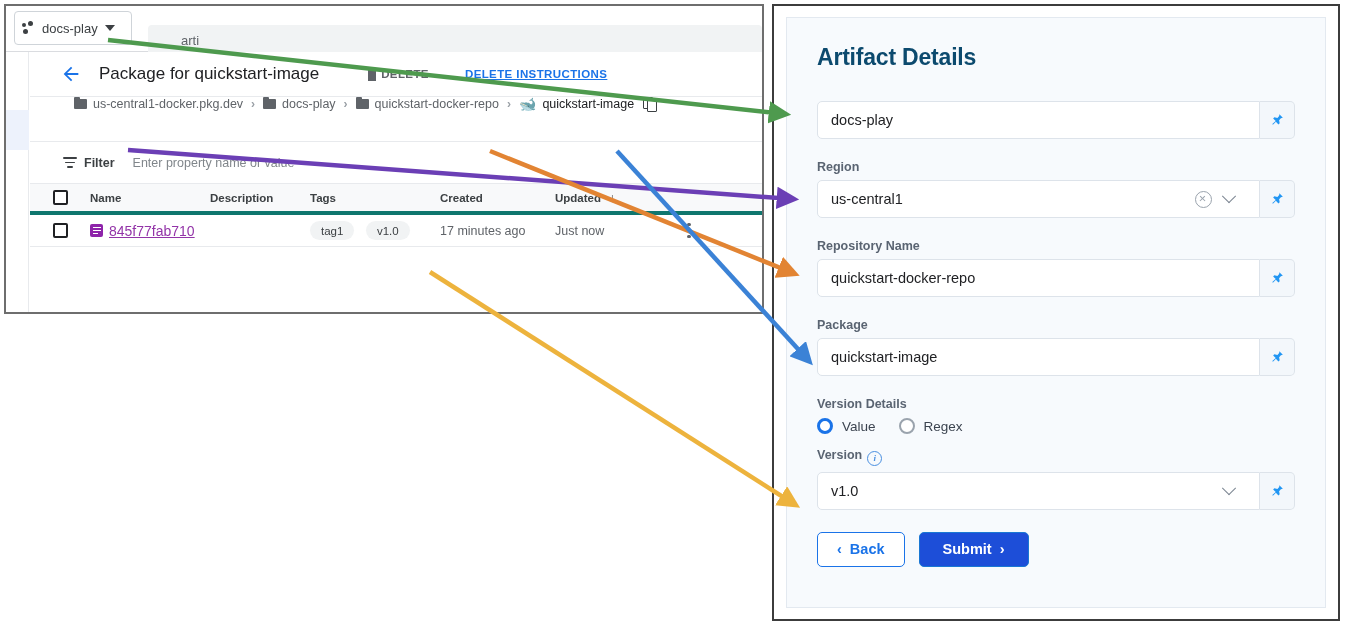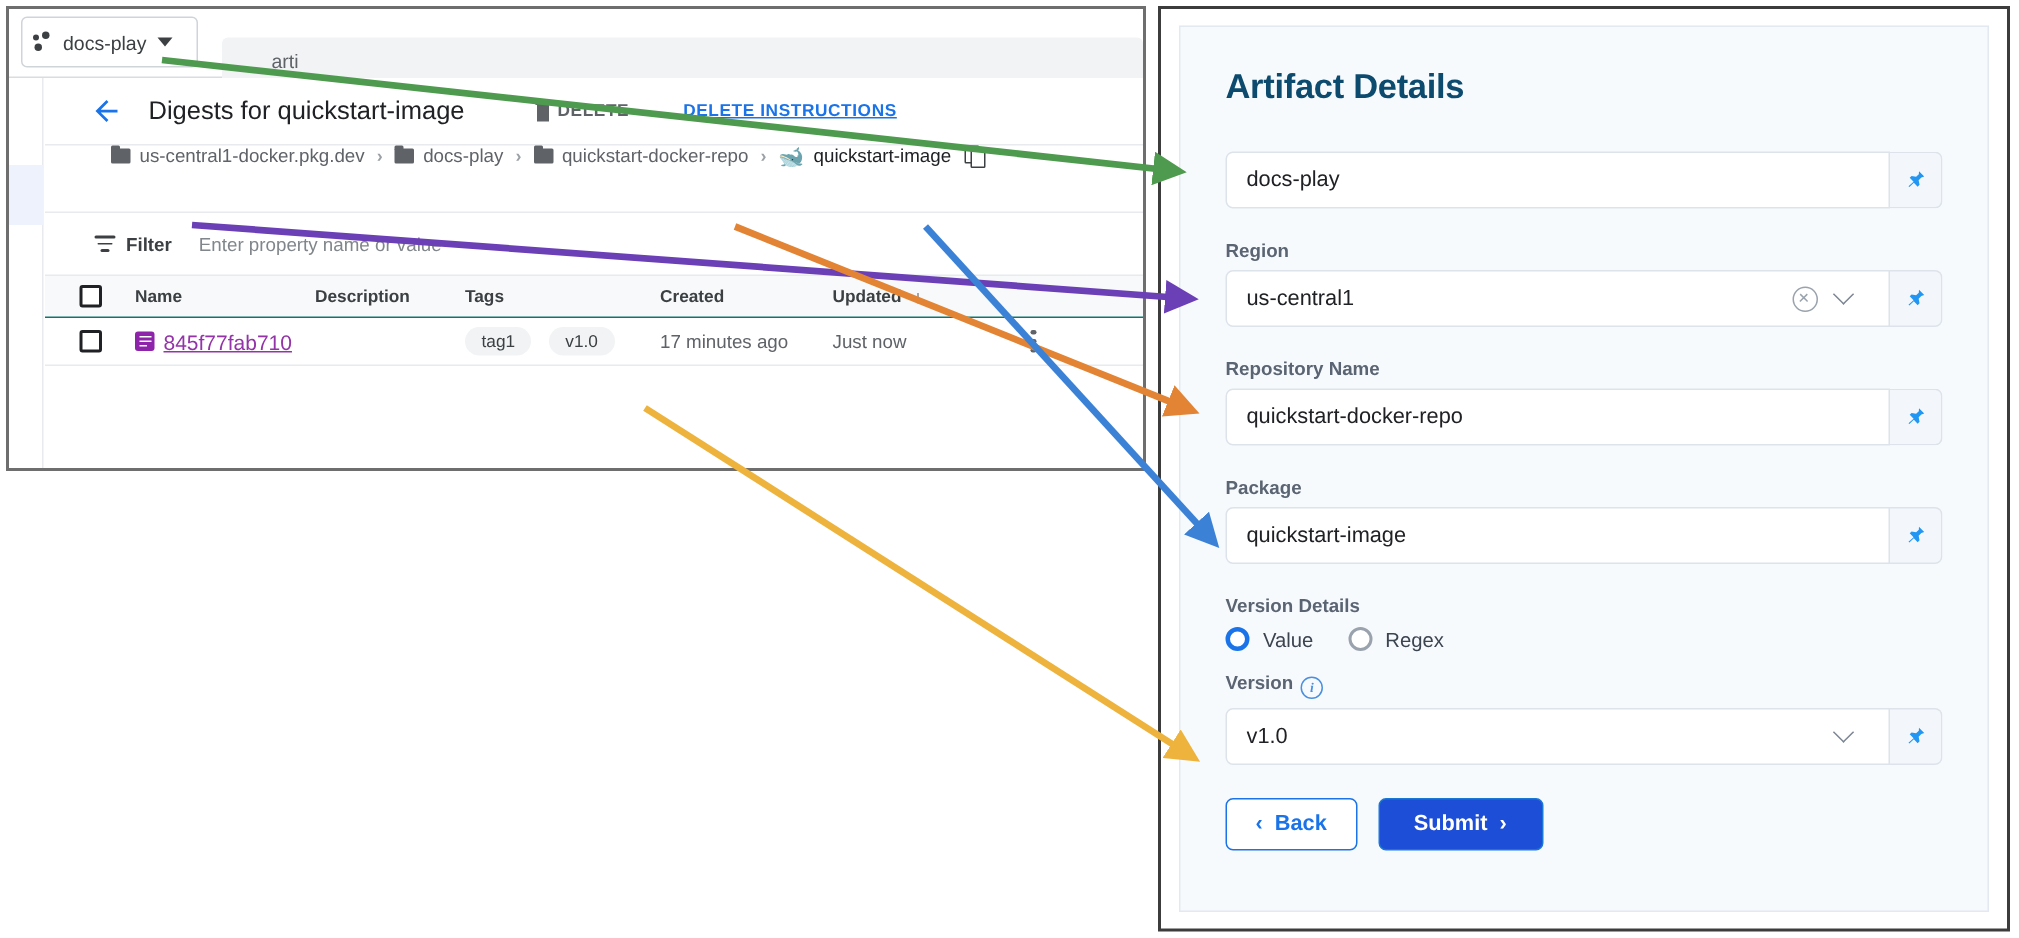--- a/index.html
+++ b/index.html
@@ -101,21 +101,21 @@
   .filter-ic i{position:absolute;left:0;height:1.8px;background:#3c4043;border-radius:1px;}
   .filter-ic i:nth-child(1){top:0;width:14px;}
   .filter-ic i:nth-child(2){top:4.5px;width:10px;left:2px;}
   .filter-ic i:nth-child(3){top:9px;width:6px;left:4px;}
   .filter-lbl{margin-left:7px;font-size:12.5px;font-weight:bold;color:#3c4043;}
   .filter-ph{margin-left:18px;font-size:12.5px;color:#80868b;}
 
   .tbl{position:absolute;left:0;top:132px;right:0;}
   .thead{
     display:flex;align-items:center;height:27px;background:#f8f9fa;
-    border-bottom:1px solid #0f766e;font-size:11.5px;font-weight:bold;color:#3c4043;
+    border-bottom:4px solid #0f766e;font-size:11.5px;font-weight:bold;color:#3c4043;
   }
   .trow{
     display:flex;align-items:center;height:31px;border-bottom:1px solid #e8eaed;font-size:12.5px;color:#5f6368;
   }
   .c-chk{width:60px;display:flex;justify-content:center;flex:none;}
   .c-name{width:120px;flex:none;}
   .c-desc{width:100px;flex:none;}
   .c-tags{width:130px;flex:none;}
   .c-created{width:115px;flex:none;}
   .c-updated{width:110px;flex:none;display:flex;align-items:center;gap:8px;}
@@ -228,21 +228,21 @@
     </div>
 
     <div class="content">
 
       <div class="page-head">
         <span class="back-arrow">
           <svg width="22" height="22" viewBox="0 0 24 24">
               <path fill="currentColor" d="M20 11H7.8l5.6-5.6L12 4l-8 8 8 8 1.4-1.4L7.8 13H20z"></path>
             </svg>
         </span>
-        <span class="page-title">Digests for quickstart-image</span>
+        <span class="page-title">Package for quickstart-image</span>
         <span class="delete-btn">
           <span class="trash">
               <span class="lid"></span>
               <span class="can"></span>
             </span>
           <span>DELETE</span>
         </span>
         <span class="setup-link">DELETE INSTRUCTIONS</span>
       </div>
 

